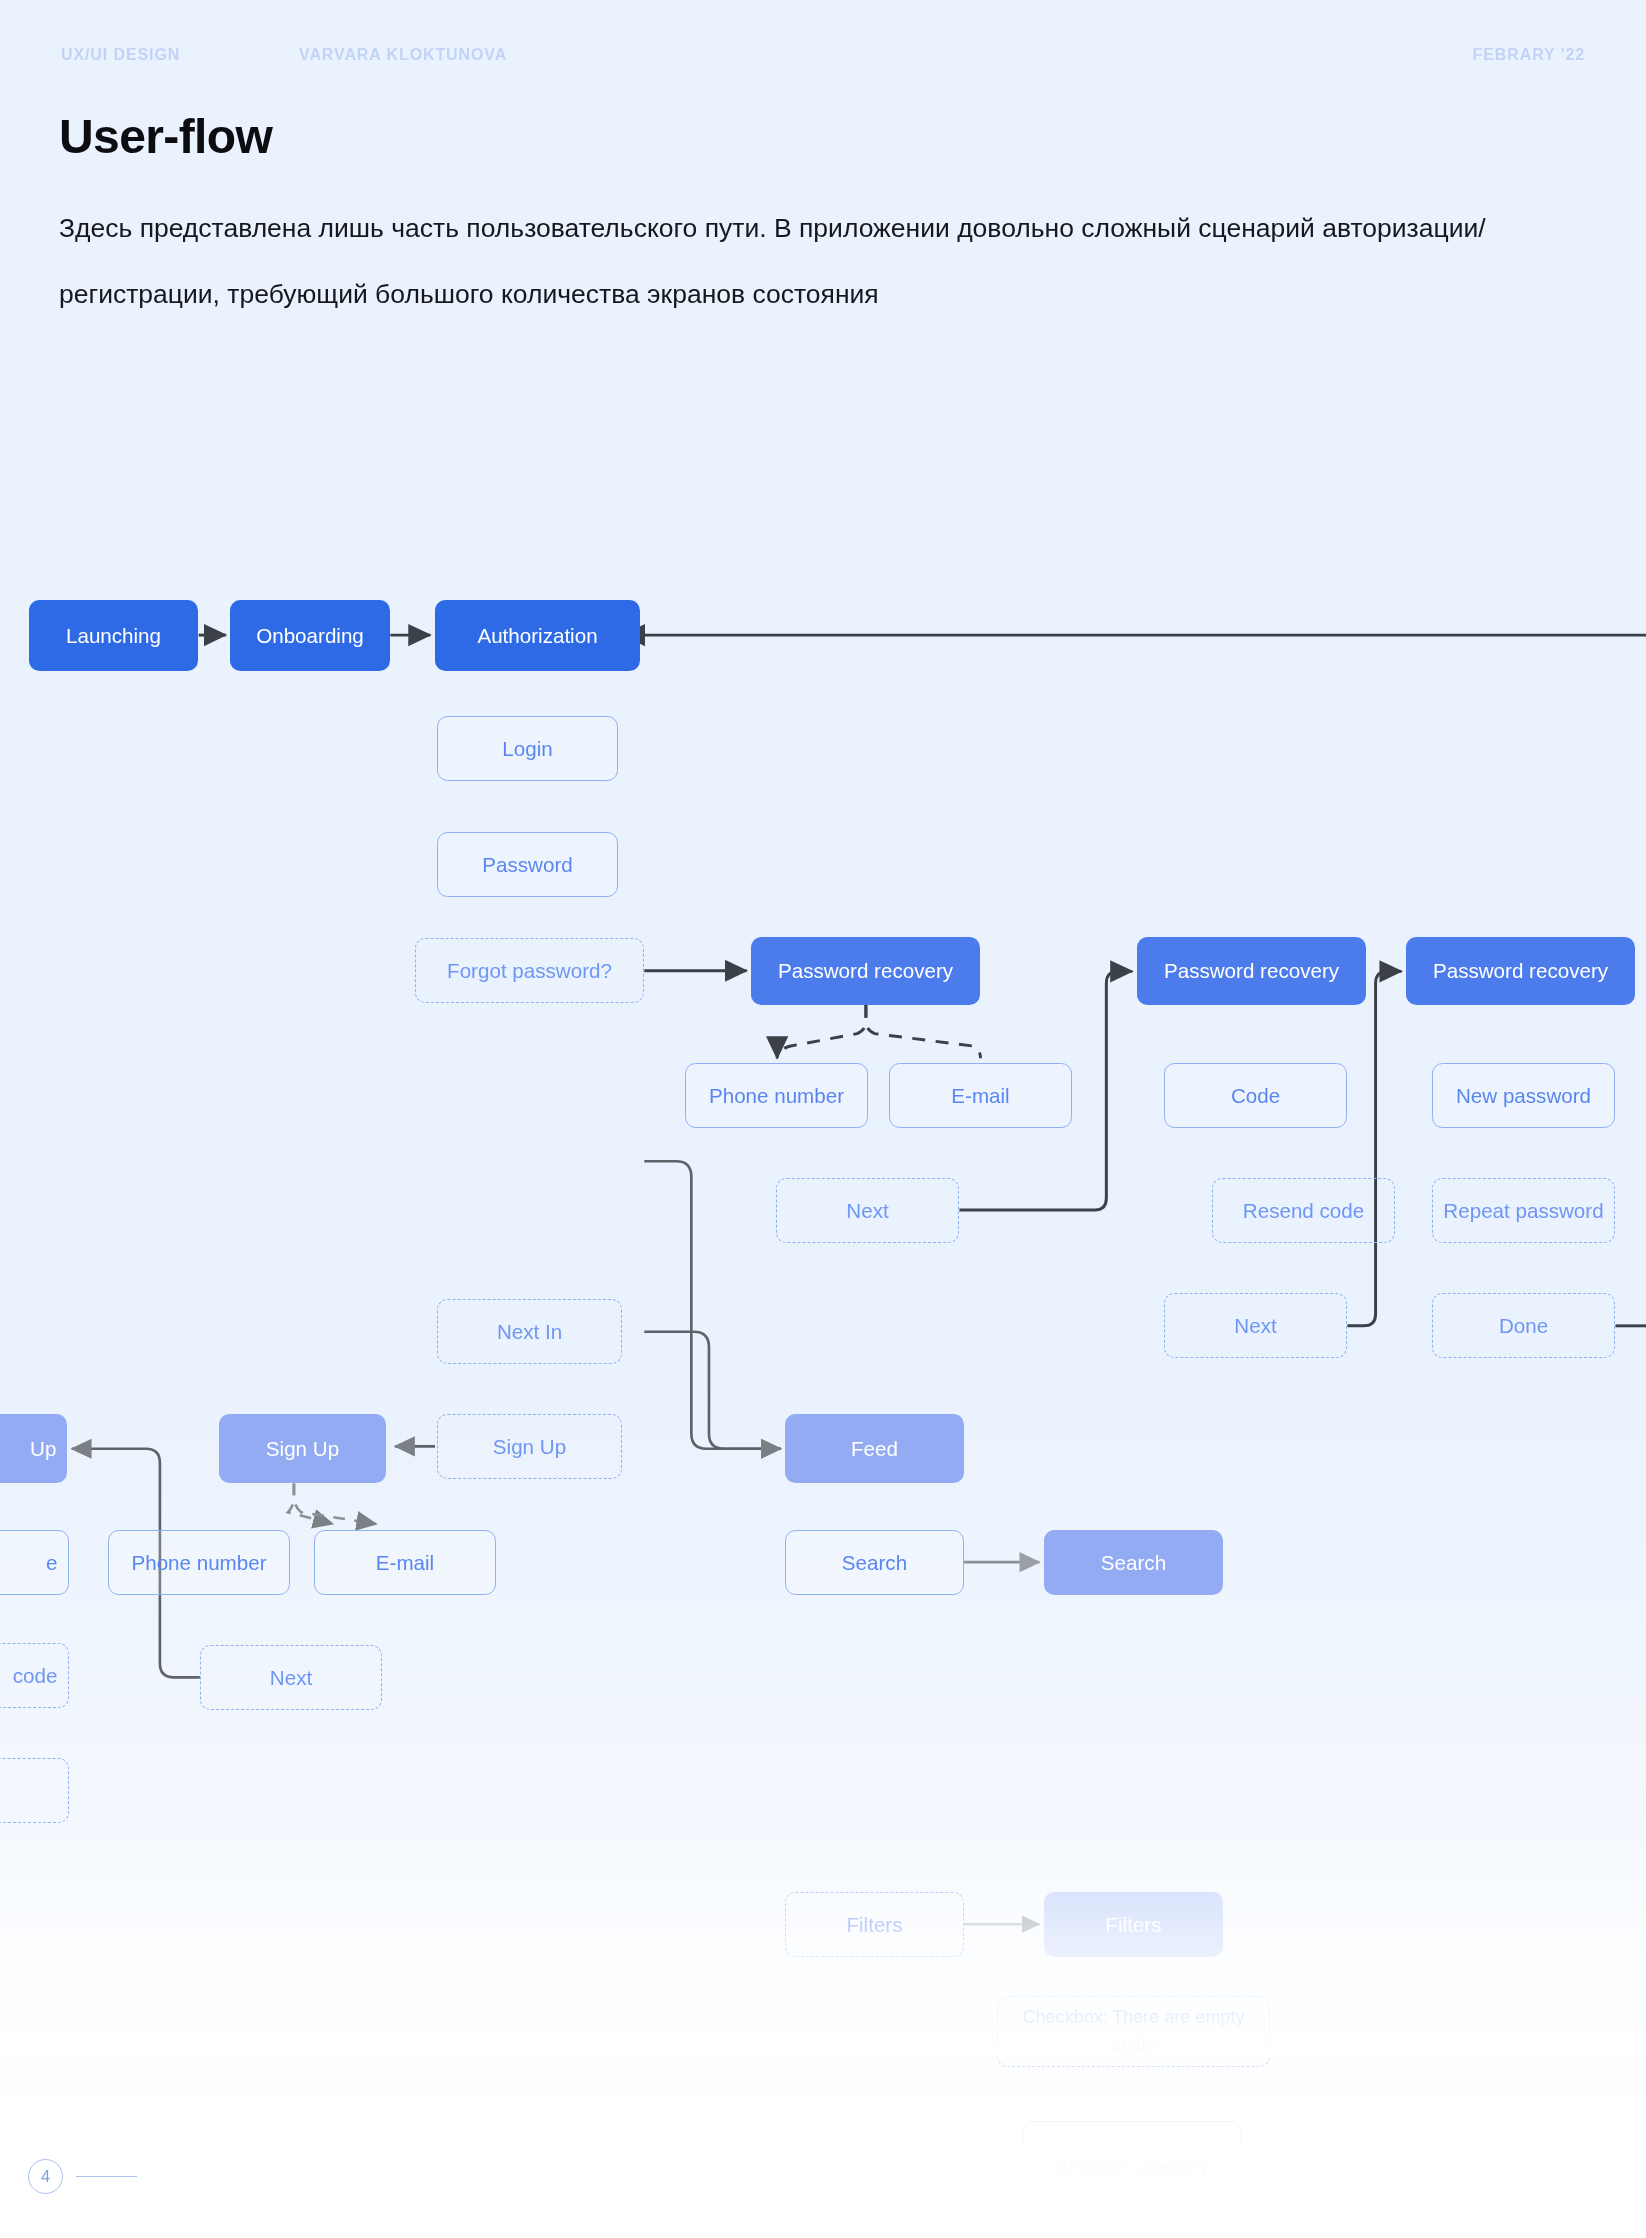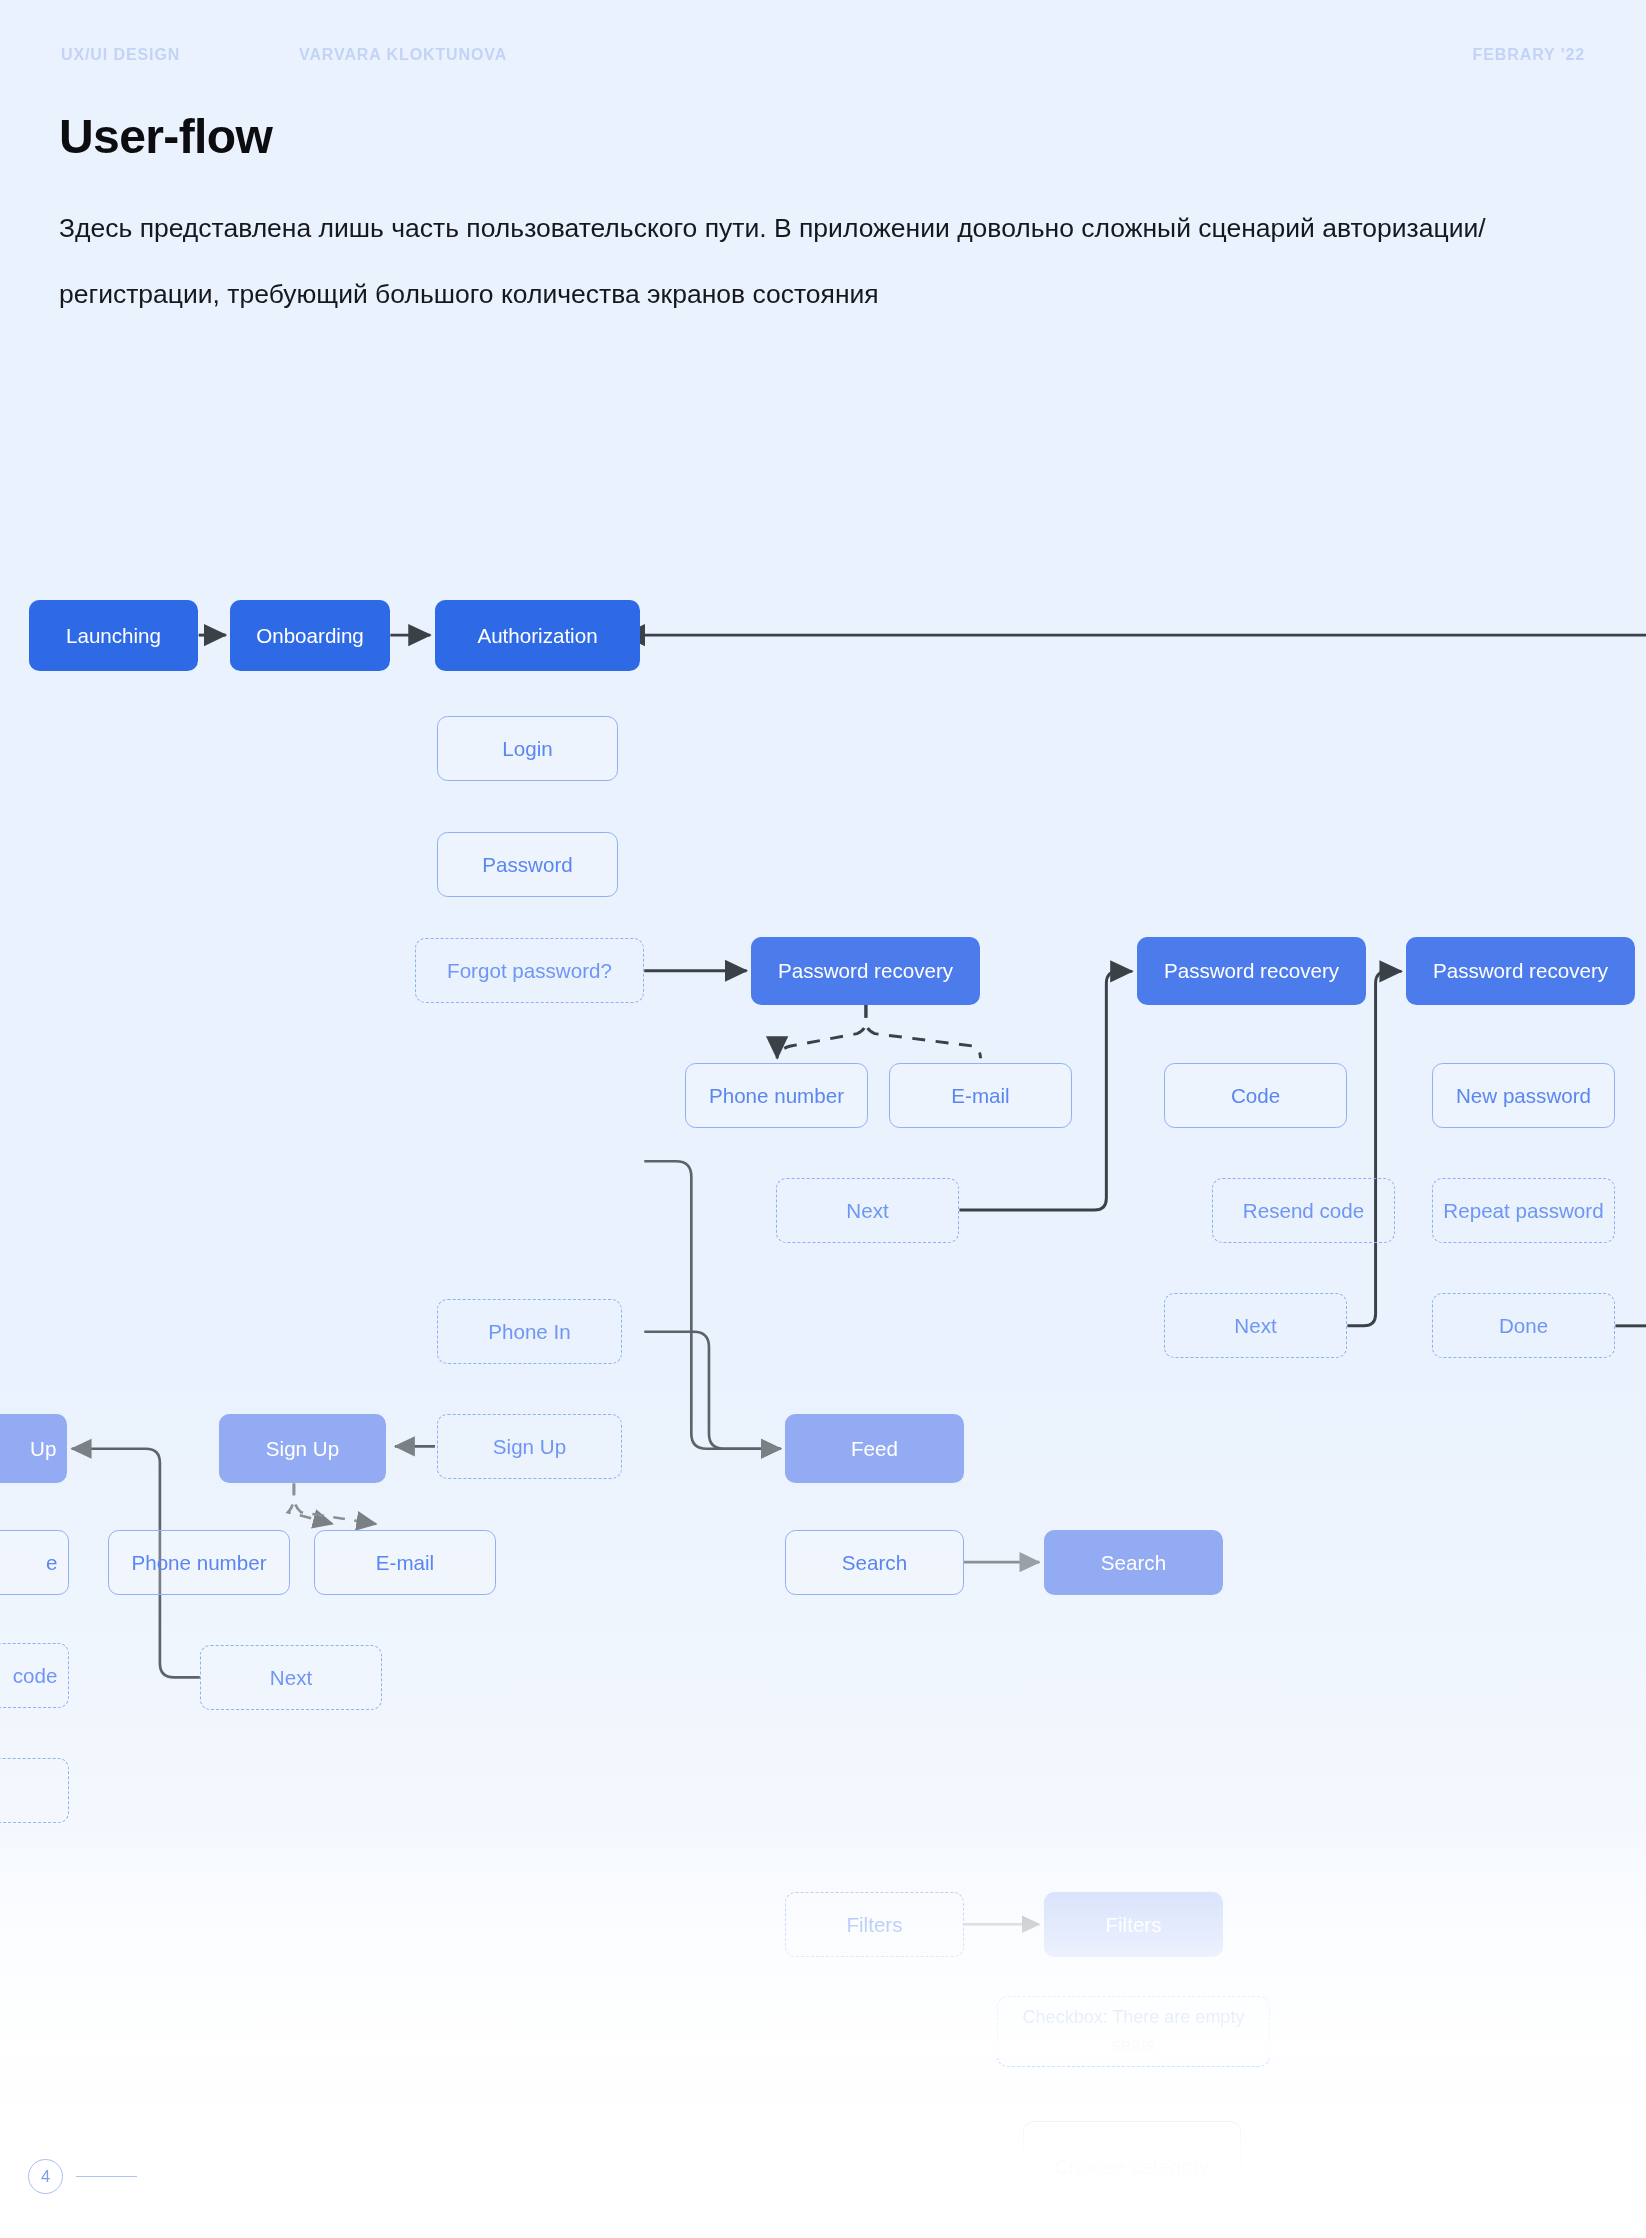--- a/index.html
+++ b/index.html
@@ -193,21 +193,21 @@
     </svg>
 
     <div class="node filled-dark" style="left:29px;top:600px;width:169px;height:71px;">Launching</div>
     <div class="node filled-dark" style="left:230px;top:600px;width:160px;height:71px;">Onboarding</div>
     <div class="node filled-dark" style="left:435px;top:600px;width:205px;height:71px;">Authorization</div>
 
     <div class="node outline" style="left:437px;top:716px;width:181px;height:65px;">Login</div>
     <div class="node outline" style="left:437px;top:832px;width:181px;height:65px;">Password</div>
     <div class="node dashed" style="left:415px;top:938px;width:229px;height:65px;">Forgot password?</div>
 
-    <div class="node dashed" style="left:437px;top:1299px;width:185px;height:65px;">Phone In</div>
+    <div class="node dashed" style="left:437px;top:1299px;width:185px;height:65px;">Next In</div>
     <div class="node dashed" style="left:437px;top:1414px;width:185px;height:65px;">Sign Up</div>
 
     <div class="node filled-mid" style="left:751px;top:937px;width:229px;height:68px;">Password recovery</div>
     <div class="node outline" style="left:685px;top:1063px;width:183px;height:65px;">Phone number</div>
     <div class="node outline" style="left:889px;top:1063px;width:183px;height:65px;">E-mail</div>
     <div class="node dashed" style="left:776px;top:1178px;width:183px;height:65px;">Next</div>
 
     <div class="node filled-mid" style="left:1137px;top:937px;width:229px;height:68px;">Password recovery</div>
     <div class="node outline" style="left:1164px;top:1063px;width:183px;height:65px;">Code</div>
     <div class="node dashed" style="left:1164px;top:1178px;width:183px;height:65px;margin-left:48px;">Resend code</div>

